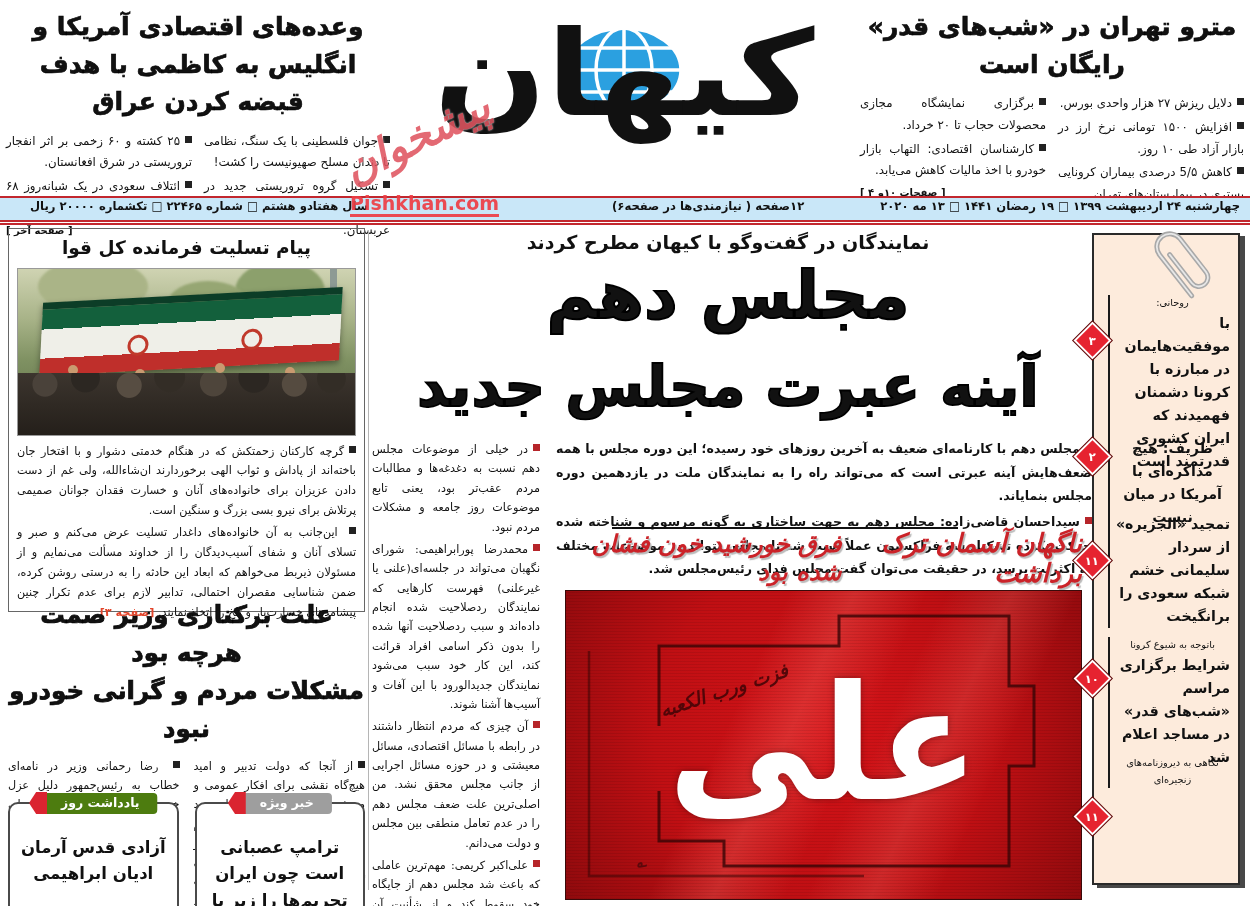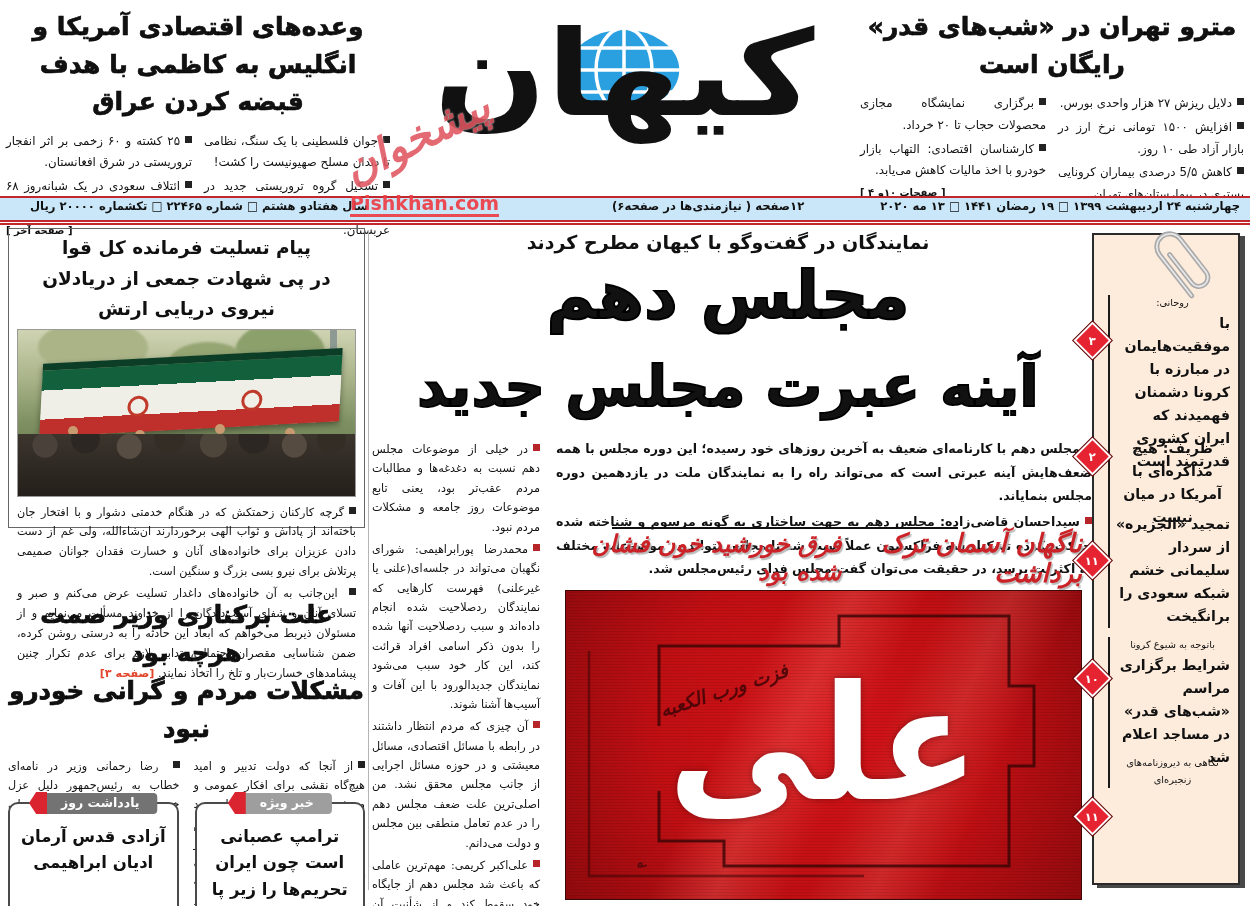--- a/index.html
+++ b/index.html
@@ -39,21 +39,21 @@
            border-top:2px solid #c2272e;border-bottom:2px solid #c2272e;z-index:3;}
   .datebar::after{content:"";position:absolute;left:0;right:0;bottom:-5px;height:2px;
                   background:#c2272e;}
   .datebar span{position:absolute;top:1px;font-size:11.6px;font-weight:bold;white-space:nowrap;}
   .db-right{right:10px;} .db-center{left:612px;} .db-left{left:30px;}
 
   
   .vline{position:absolute;width:1px;background:#b5b5b5;top:230px;height:660px;}
 
   
-  .box-martyrs{position:absolute;top:228px;left:8px;width:357px;height:300px;
+  .box-martyrs{position:absolute;top:228px;left:8px;width:357px;height:384px;
                border:1px solid #666;box-sizing:border-box;padding:4px 8px;}
   .bm-h{font-size:18.5px;font-weight:bold;text-align:center;line-height:1.65;padding-bottom:4px;}
   .bm-photo{position:relative;height:166px;border:1px solid #999;overflow:hidden;
             background:linear-gradient(180deg,#cfd3b2 0%,#a8b388 30%,#7f9162 55%,#6d8054 75%,#5d6d47 100%);}
   .ph-blob{position:absolute;border-radius:50%;filter:blur(1px);}
   .ph-pole{position:absolute;top:0;right:18px;width:7px;height:90px;background:#8d9a94;}
   .coffin{position:absolute;top:26px;right:14px;width:300px;height:66px;
           transform:rotate(-3deg) skewX(-6deg);
           background:linear-gradient(180deg,#13603c 0 30%,#efefe8 30% 74%,#bf2f2b 74% 100%);
           border-top:7px solid #0c3d27;box-shadow:0 3px 6px rgba(0,0,0,.4);}
@@ -84,21 +84,21 @@
   
   .bboxes{position:absolute;top:802px;left:8px;width:357px;display:flex;gap:16px;}
   .bbox{flex:1;position:relative;border:2px solid #4a4a4a;border-radius:10px;
         min-height:88px;padding:12px 6px 16px;box-sizing:border-box;background:#fff;}
   .banner{position:absolute;top:-12px;right:50%;transform:translateX(50%);
           display:flex;align-items:center;direction:rtl;}
   .banner-label{color:#fff;font-size:12.5px;font-weight:bold;padding:2px 18px 4px;
                 border-radius:4px;white-space:nowrap;}
   .banner-arrow{width:18px;height:22px;background:#da2430;margin-right:-4px;
                 clip-path:polygon(100% 0,100% 100%,40% 100%,0 50%,40% 0);}
-  .bbox-text{font-size:16.5px;font-weight:bold;text-align:center;line-height:1.6;margin-top:8px;}
+  .bbox-text{font-size:16.5px;font-weight:bold;text-align:center;line-height:1.6;margin-top:19px;}
 
   
   .lead-kicker{position:absolute;top:231px;left:372px;width:712px;text-align:center;
                font-size:19px;font-weight:bold;}
   .lead-h1{position:absolute;top:246px;left:372px;width:712px;text-align:center;
            font-size:66px;font-weight:bold;line-height:1.5;-webkit-text-stroke:2px #000;
            letter-spacing:-2px;}
   .lead-h2{position:absolute;top:344px;left:372px;width:712px;text-align:center;
            font-size:57px;font-weight:bold;line-height:1.5;-webkit-text-stroke:1.8px #000;
            letter-spacing:-2px;}
@@ -204,21 +204,20 @@
     <span class="db-right">چهارشنبه ۲۴ اردیبهشت ۱۳۹۹ □ ۱۹ رمضان ۱۴۴۱ □ ۱۳ مه ۲۰۲۰</span>
     <span class="db-center">۱۲صفحه ( نیازمندی‌ها در صفحه۶)</span>
     <span class="db-left">سال هفتادو هشتم □ شماره ۲۲۴۶۵ □ تکشماره ۲۰۰۰۰ ریال</span>
   </div>
 
   <div class="vline" style="left:368px;"></div>
 
   <div class="box-martyrs">
     <div class="bm-h">
       <span>پیام تسلیت فرمانده کل قوا</span><br>
-      <span>در پی شهادت جمعی از دریادلان نیروی دریایی ارتش</span>
     </div>
     <div class="bm-photo">
       <div class="ph-blob" style="top:-8px;right:30px;width:90px;height:60px;background:#8ca06c;"></div>
       <div class="ph-blob" style="top:-10px;left:20px;width:110px;height:55px;background:#aab487;"></div>
       <div class="ph-blob" style="top:12px;left:150px;width:80px;height:44px;background:#96a673;"></div>
       <div class="ph-pole"></div>
       <div class="coffin">
         <div class="emblem" style="right:26%;"></div>
         <div class="emblem" style="right:64%;"></div>
       </div>
@@ -259,21 +258,21 @@
     <div class="bbox">
       <div class="banner">
         <div class="banner-label" style="background:#9e9e9e;">خبر ویژه</div>
         <div class="banner-arrow"></div>
       </div>
       <div class="bbox-text">ترامپ عصبانی است چون ایران تحریم‌ها را زیر پا گذاشت</div>
 
     </div>
     <div class="bbox">
       <div class="banner">
-        <div class="banner-label" style="background:#737373;">یادداشت روز</div>
+        <div class="banner-label" style="background:#4d7c0f;">یادداشت روز</div>
         <div class="banner-arrow"></div>
       </div>
       <div class="bbox-text">آزادی قدس آرمان ادیان ابراهیمی</div>
 
     </div>
   </div>
 
   <div class="lead-kicker">نمایندگان در گفت‌وگو با کیهان مطرح کردند</div>
   <div class="lead-h1">مجلس دهم</div>
   <div class="lead-h2">آینه عبرت مجلس جدید</div>

